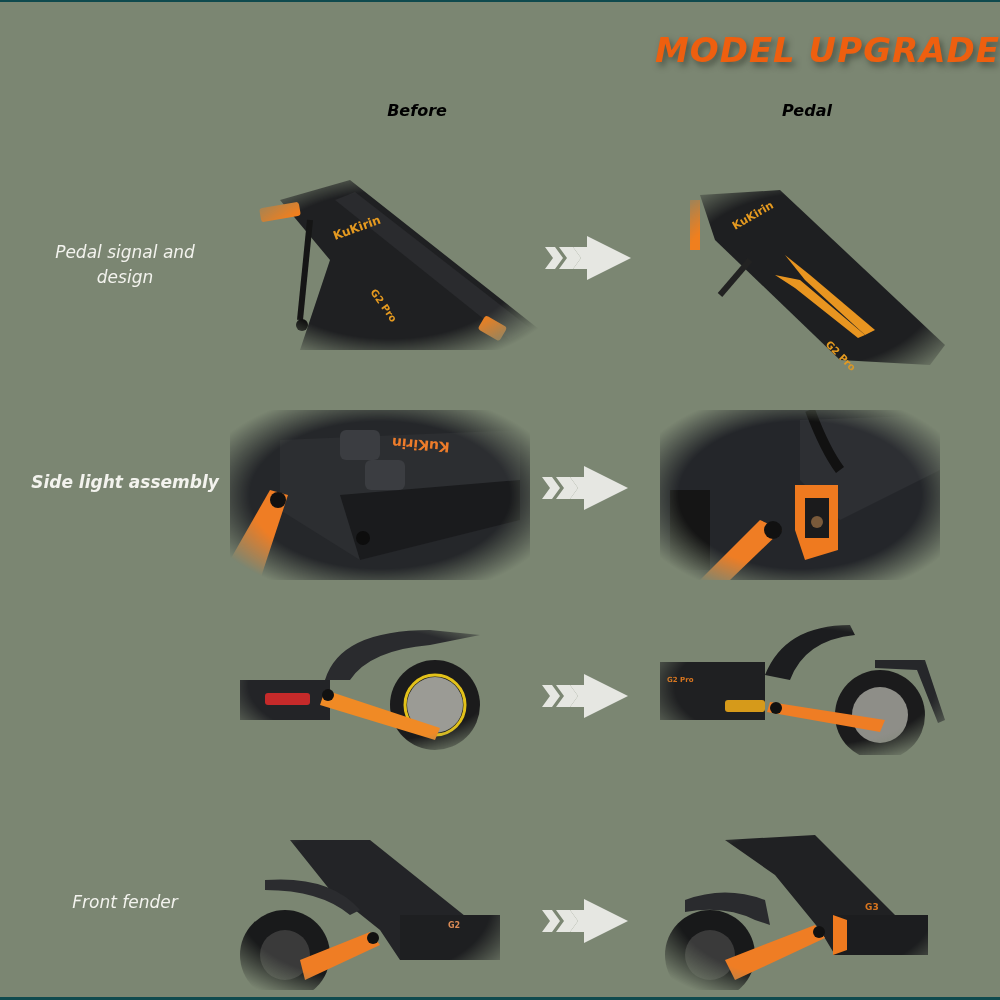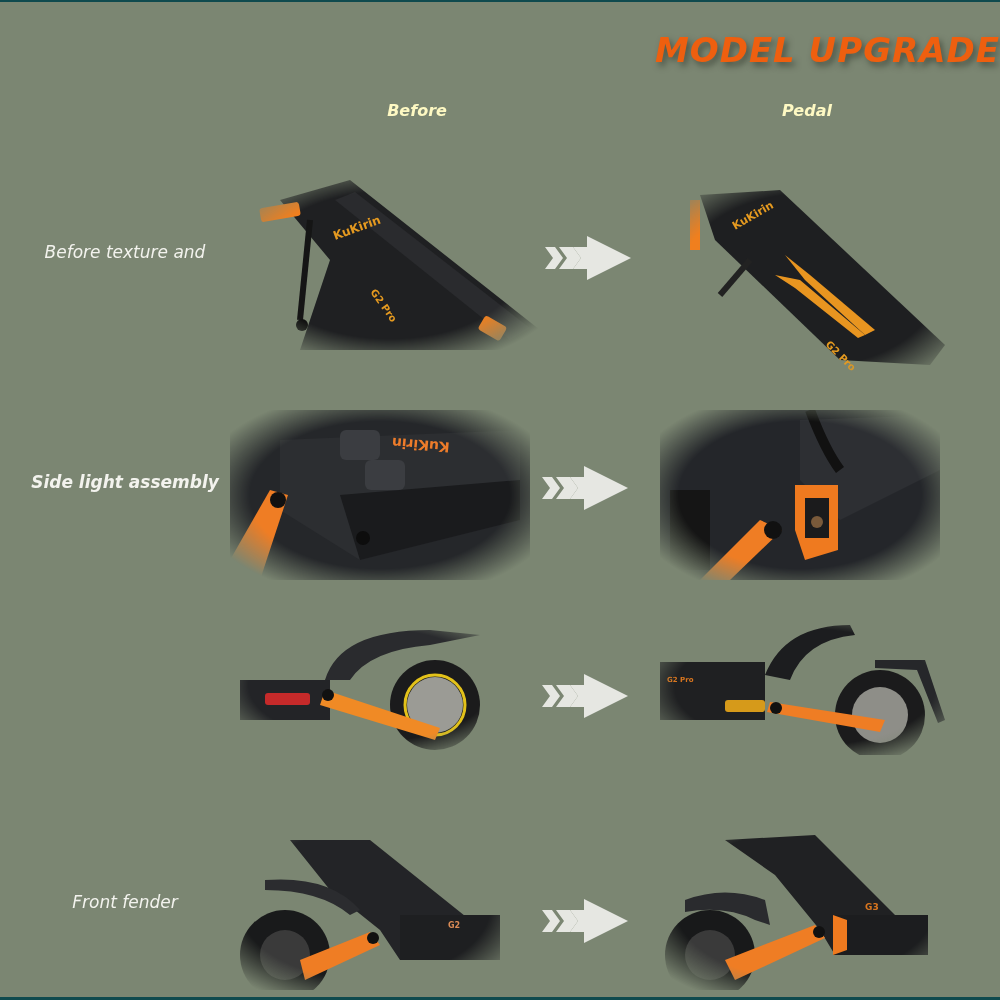--- a/index.html
+++ b/index.html
@@ -12,21 +12,21 @@
   .edge-top { position: absolute; left: 0; top: 0; width: 1000px; height: 2px; background: #0f4a4e; }
   .edge-bottom { position: absolute; left: 0; bottom: 0; width: 1000px; height: 3px; background: #0f4a4e; }
   .title {
     position: absolute; left: 0; top: 30px; width: 1000px; text-align: right;
     font-size: 34px; font-weight: bold; font-style: italic; letter-spacing: 1px;
     color: #ee5f0f;
     text-shadow: 3px 4px 6px rgba(40,45,35,0.55);
   }
   .col-head {
     position: absolute; top: 101px; font-size: 16px; font-weight: bold; font-style: italic;
-    color: #fef9c3; text-align: center; width: 120px;
+    color: #000000; text-align: center; width: 120px;
   }
   .col-before { left: 357px; }
   .col-after  { left: 747px; }
 
   .row-label {
     position: absolute; width: 230px; text-align: center;
     color: #f3f3ee; font-size: 17px; font-style: italic; line-height: 25px;
   }
 
   .arrow { position: absolute; width: 90px; height: 50px; }
@@ -41,21 +41,22 @@
 </head>
 <body>
 
 <div class="edge-top"></div>
 
 <div class="title">MODEL UPGRADE</div>
 <div class="col-head col-before">Before</div>
 <div class="col-head col-after">Pedal</div>
 
 <div class="row-label" style="left:10px; top:240px;">
-  <div>Before texture and</div>
+  <div>Pedal signal and</div>
+  <div>design</div>
 </div>
 <div class="photo" style="left:240px; top:180px; width:300px; height:170px;">
   <svg viewBox="0 0 300 170">
     <polygon points="40,20 110,0 300,150 270,170 60,170 90,80" fill="#1f2022"></polygon>
     <polygon points="95,20 115,12 290,148 270,160" fill="#2a2b2e"></polygon>
     <line x1="70" y1="40" x2="60" y2="140" stroke="#151515" stroke-width="6"></line>
     <circle cx="62" cy="145" r="6" fill="#101010"></circle>
     <rect x="20" y="25" width="40" height="14" rx="3" fill="#f07f1e" transform="rotate(-10 40 32)"></rect>
     <rect x="240" y="140" width="25" height="16" rx="3" fill="#f07f1e" transform="rotate(30 252 148)"></rect>
     <text x="95" y="60" fill="#e59a20" font-size="12" font-weight="bold" font-family="DejaVu Sans, sans-serif" transform="rotate(-20 95 60)">KuKirin</text>

